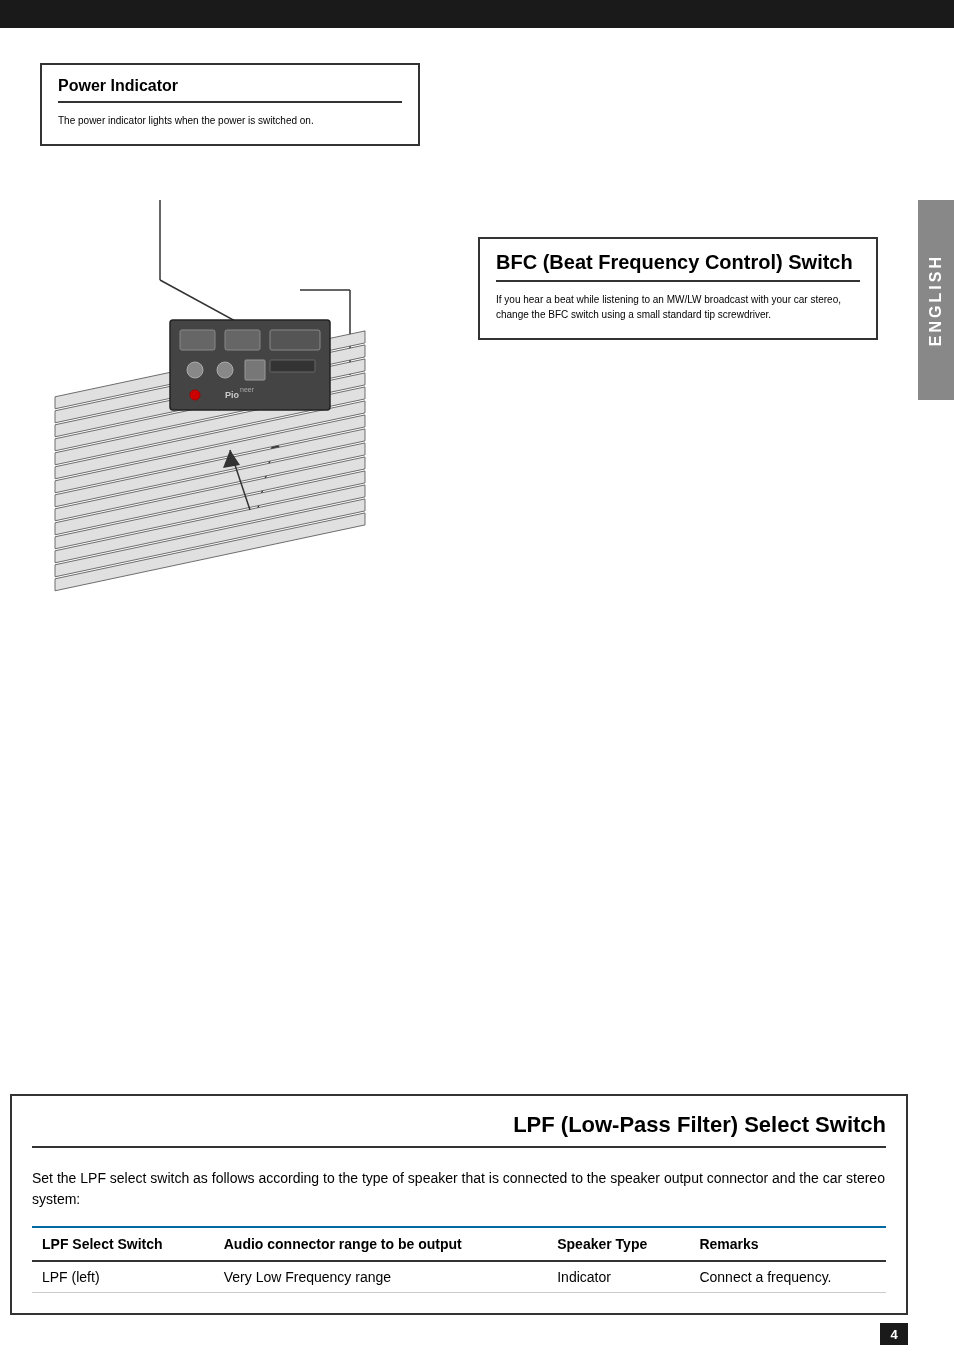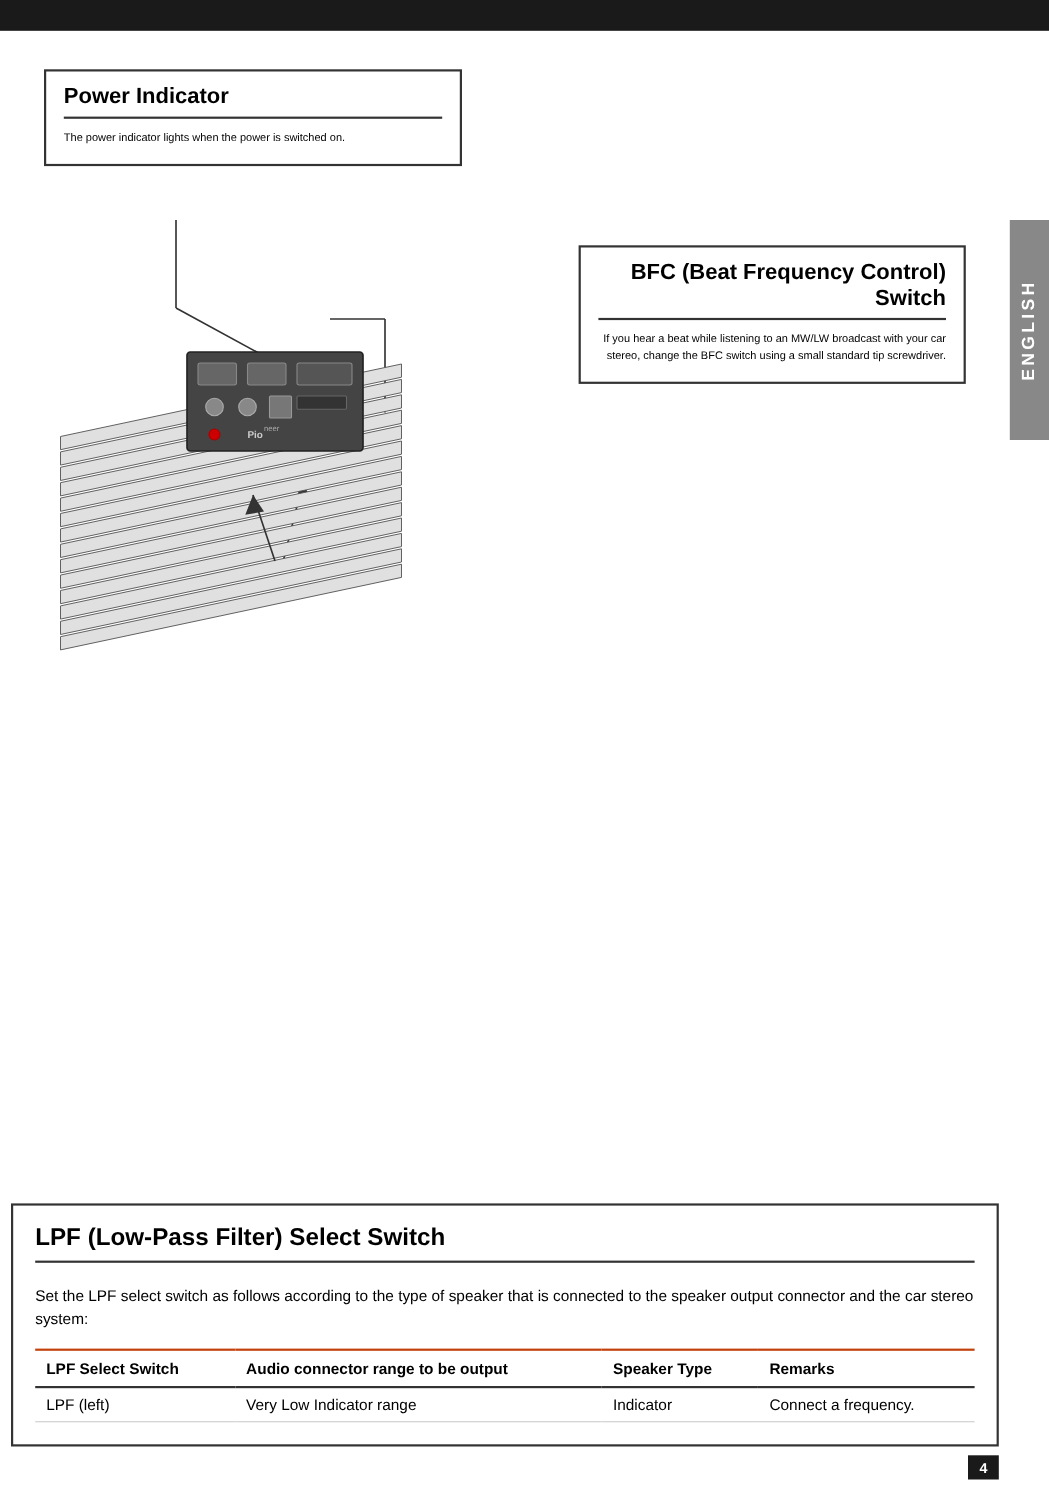--- a/index.html
+++ b/index.html
@@ -70,44 +70,43 @@
       top: 15px;
       left: 10px;
       width: 380px;
       border: 2px solid #333;
       background: white;
       padding: 12px 16px 16px 16px;
       z-index: 5;
     }
 
     .box-title {
-      font-size: 20px;
+      font-size: 16px;
       font-weight: bold;
       margin-bottom: 8px;
       border-bottom: 2px solid #333;
       padding-bottom: 6px;
     }
 
     .box-body {
       font-size: 10px;
       line-height: 1.5;
       margin-top: 10px;
     }
 
     
     .bfc-box {
       position: absolute;
-      top: 175px;
+      top: 189px;
       right: 10px;
-      width: 352px;
+      width: 400px;
       border: 2px solid #333;
       background: white;
       padding: 12px 16px 16px 16px;
       z-index: 5;
-      text-align: right;
     }
 
     .bfc-title {
       font-size: 20px;
       font-weight: bold;
       margin-bottom: 8px;
       border-bottom: 2px solid #333;
       padding-bottom: 6px;
     }
 
@@ -136,39 +135,40 @@
       border: 2px solid #333;
       padding: 16px 20px 20px 20px;
       background: white;
     }
 
     .lpf-title {
       font-size: 22px;
       font-weight: bold;
       border-bottom: 2px solid #333;
       padding-bottom: 8px;
+      text-align: right;
     }
 
     .lpf-description {
       font-size: 14px;
       line-height: 1.5;
       margin-bottom: 16px;
       margin-top: 20px;
     }
 
     
     .lpf-table {
       width: 100%;
       border-collapse: collapse;
       font-size: 14px;
     }
 
     .lpf-table thead tr {
       border-bottom: 2px solid #333;
-      border-top: 2px solid #c2410c;
+      border-top: 2px solid #0369a1;
     }
 
     .lpf-table thead th {
       font-weight: bold;
       padding: 8px 10px;
       text-align: left;
       vertical-align: top;
     }
 
     .lpf-table tbody tr {
@@ -292,21 +292,21 @@
             <span>Speaker Type</span>
           </th>
           <th>
             <span>Remarks</span>
           </th>
         </tr>
       </thead>
       <tbody>
         <tr>
           <td>LPF (left)</td>
-          <td>Very Low Indicator range</td>
+          <td>Very Low Frequency range</td>
           <td>Indicator</td>
           <td>Connect a frequency.</td>
         </tr>
       </tbody>
     </table>
   </div>
 
 </div>
 
 <div class="page-number">

